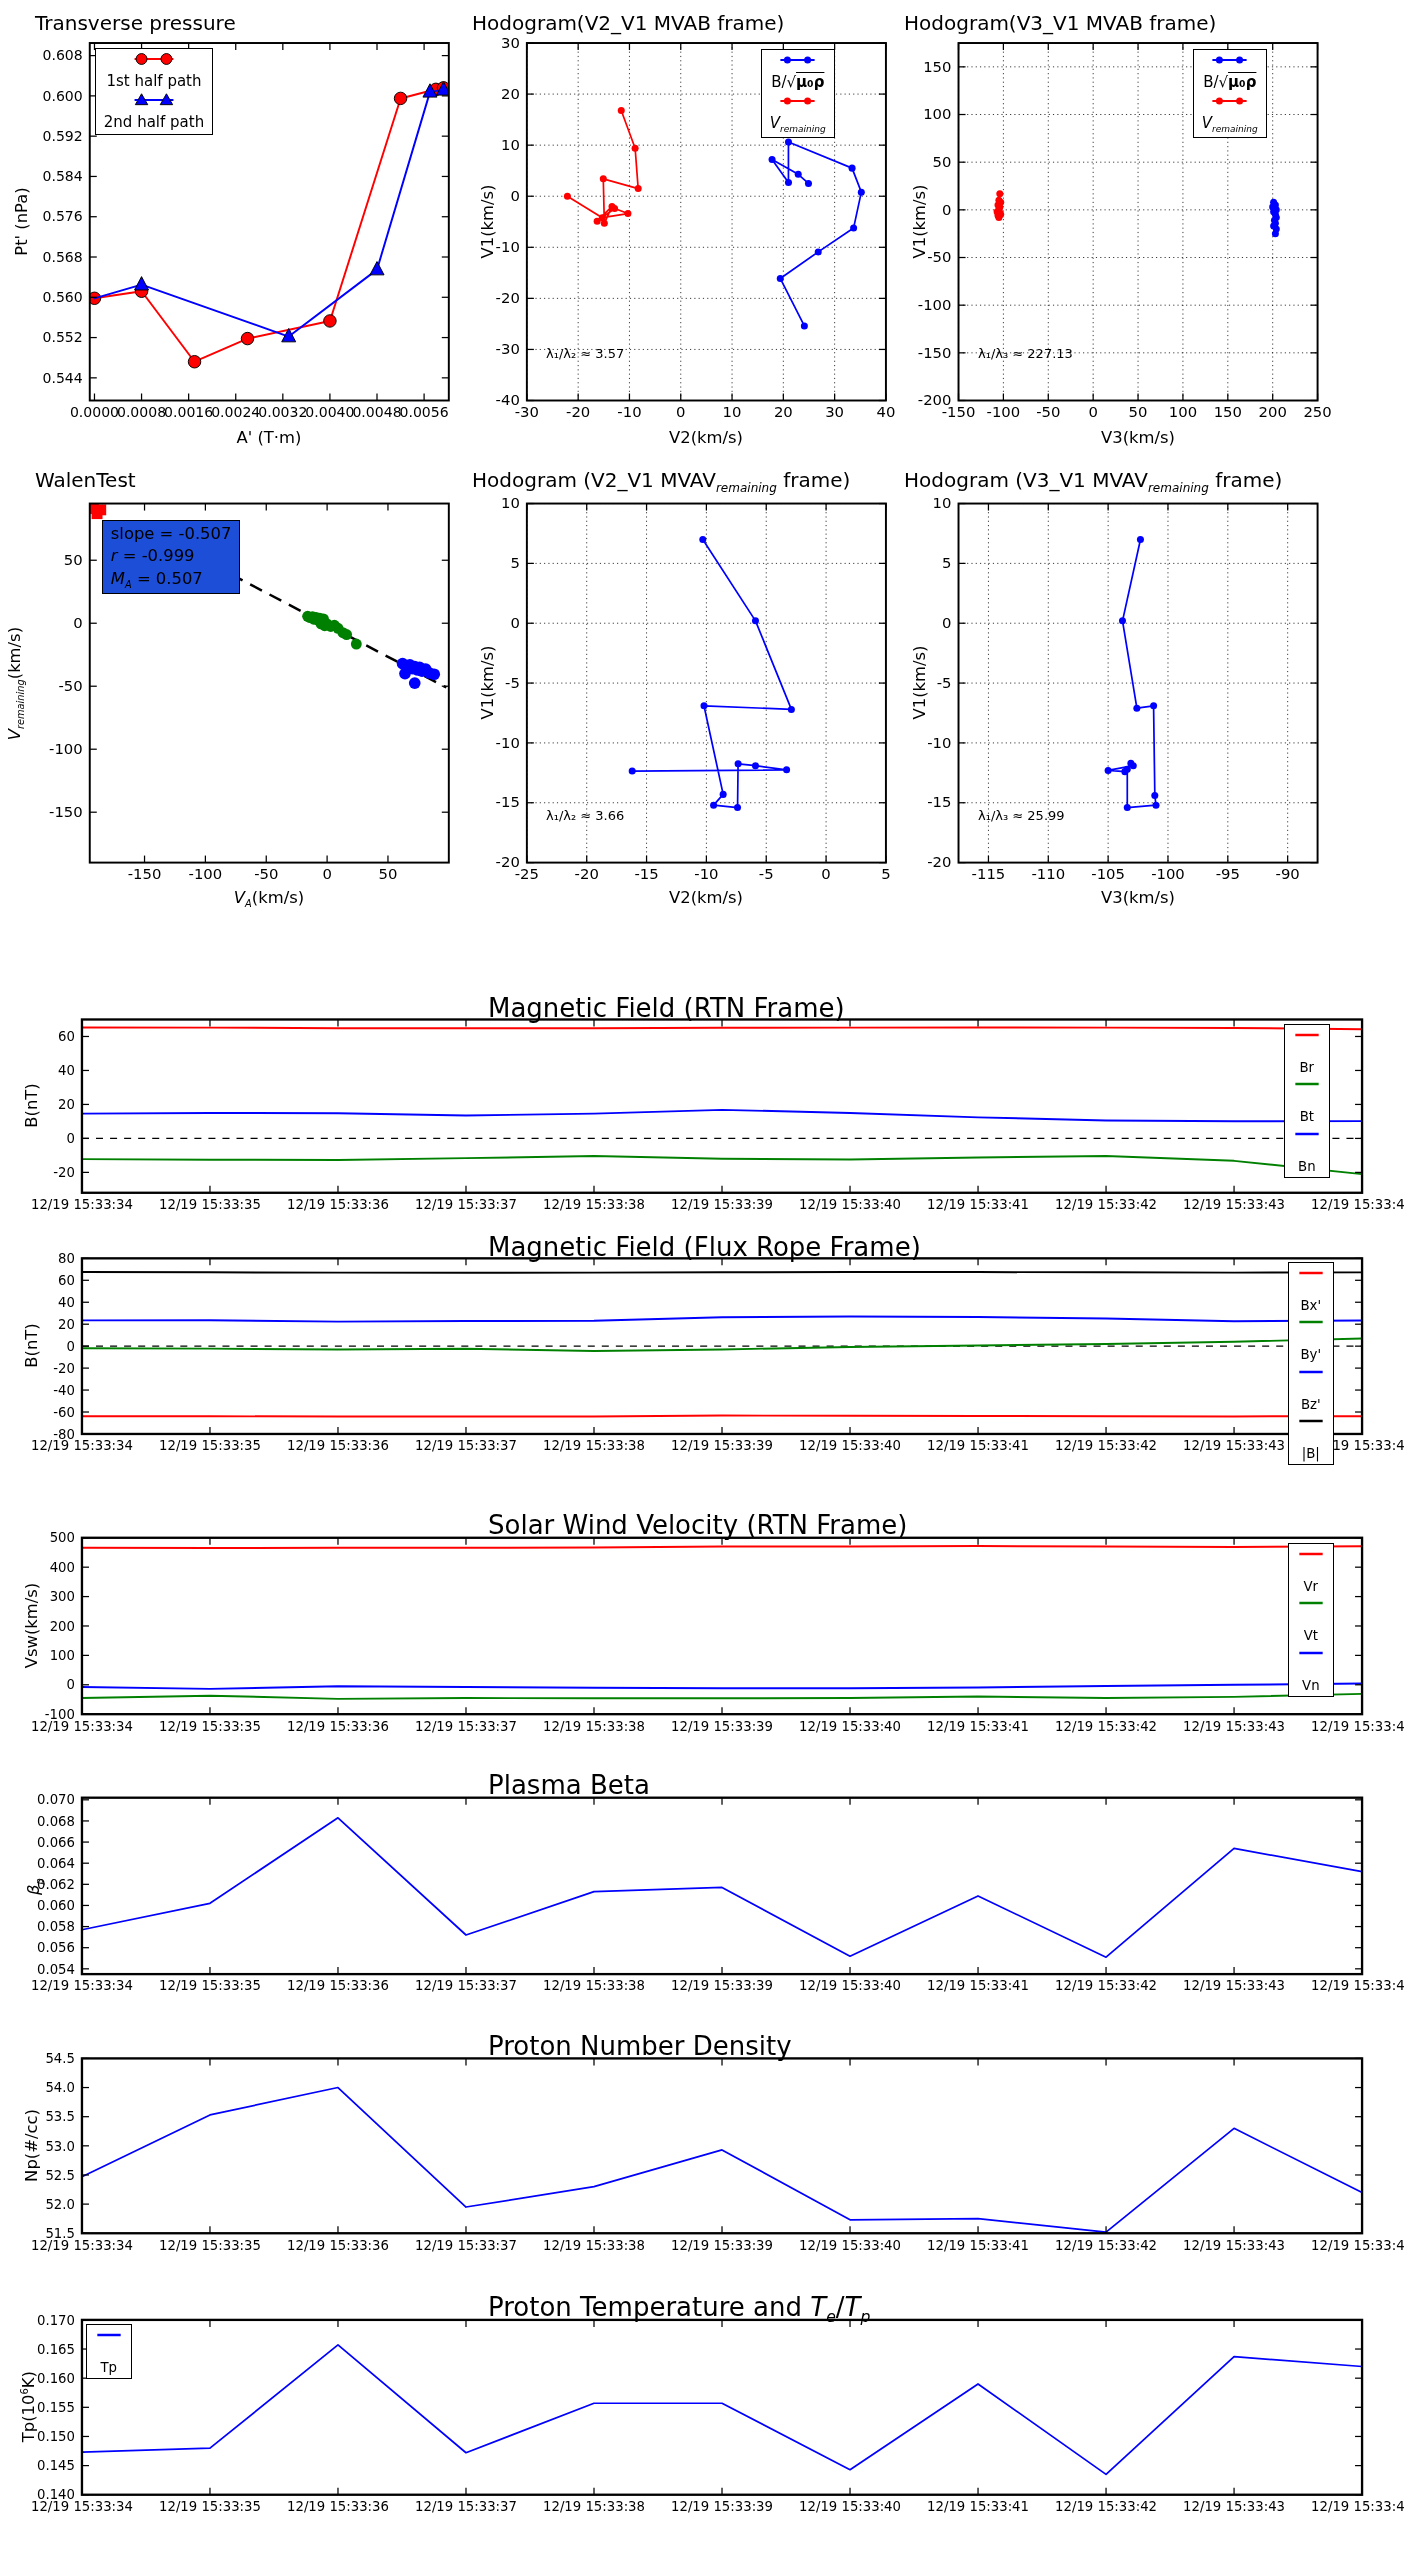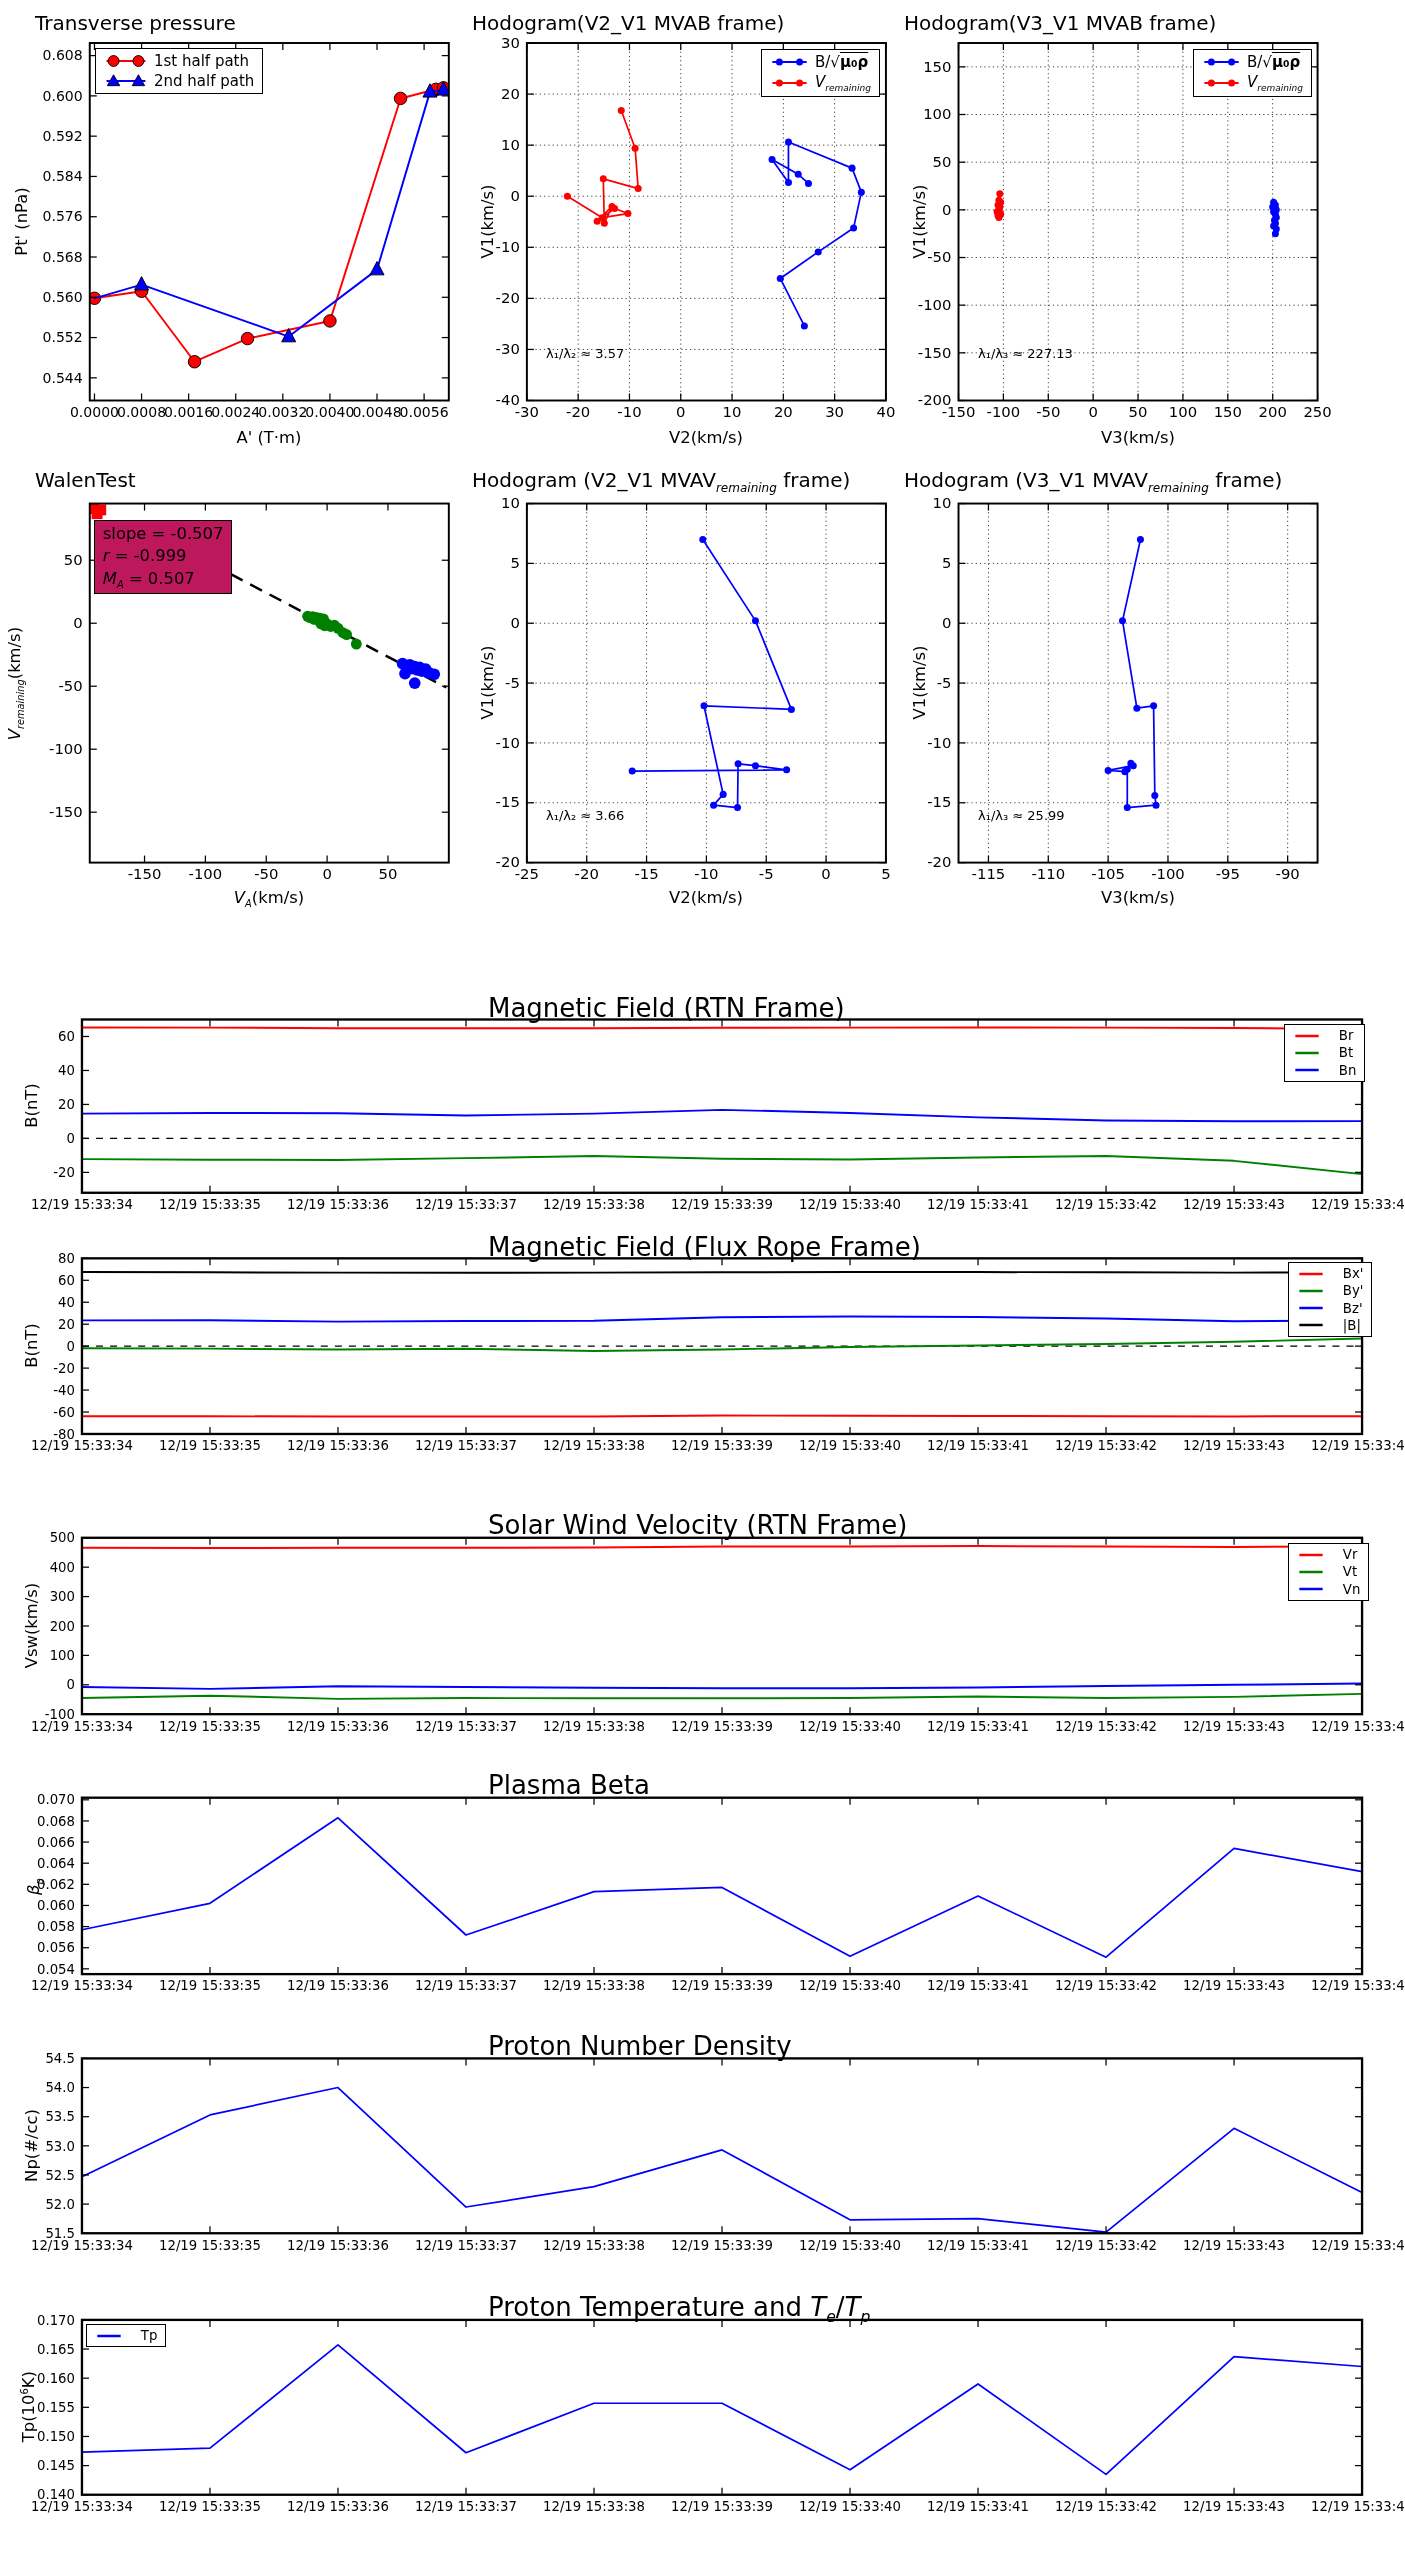--- a/index.html
+++ b/index.html
@@ -6,24 +6,24 @@
   #stage{position:relative;width:1405px;height:2576px;background:#fff;
          font-family:"DejaVu Sans","Liberation Sans",sans-serif;color:#000;overflow:hidden;}
   #plot{position:absolute;left:0;top:0;}
   .ct{position:absolute;text-align:left;font-size:20px;white-space:nowrap;}
   .ct.ts{font-size:26px;}
   .al{position:absolute;text-align:center;font-size:16.4px;white-space:nowrap;}
   .vert{transform:rotate(-90deg);transform-origin:center center;}
   .ann{position:absolute;font-size:13px;white-space:nowrap;}
   .legend{position:absolute;background:#fff;border:1.6px solid #000;padding:3.1px 7.8px;
           display:flex;flex-direction:column;gap:2.3px;z-index:5;}
-  .lrow{display:flex;align-items:center;gap:6.2px;font-size:15px;white-space:nowrap;}
+  .lrow{display:flex;align-items:center;gap:6.2px;font-size:15px;white-space:nowrap;flex-direction:column;}
   .lrow.small{font-size:13.3px;gap:18px;}
-  .statsbox{position:absolute;background:#be185d;border:1.6px solid #000;padding:1.6px 7.8px;
-            font-size:16.4px;line-height:1.38;z-index:5;white-space:nowrap;}
+  .statsbox{position:absolute;background:#1d4ed8;border:1.6px solid #000;padding:1.6px 7.8px;
+            font-size:16.4px;line-height:1.38;z-index:5;white-space:nowrap;margin-left:8px;}
   sub{font-size:0.6em;} sup{font-size:0.6em;}
   .it{font-style:italic;}
   .ovl{text-decoration:overline;font-weight:bold;}
 </style>
 </head>
 <body>
 
 <div id="stage">
   <svg id="plot" width="1405" height="2576" viewBox="0 0 1800 3300">
       <defs>

